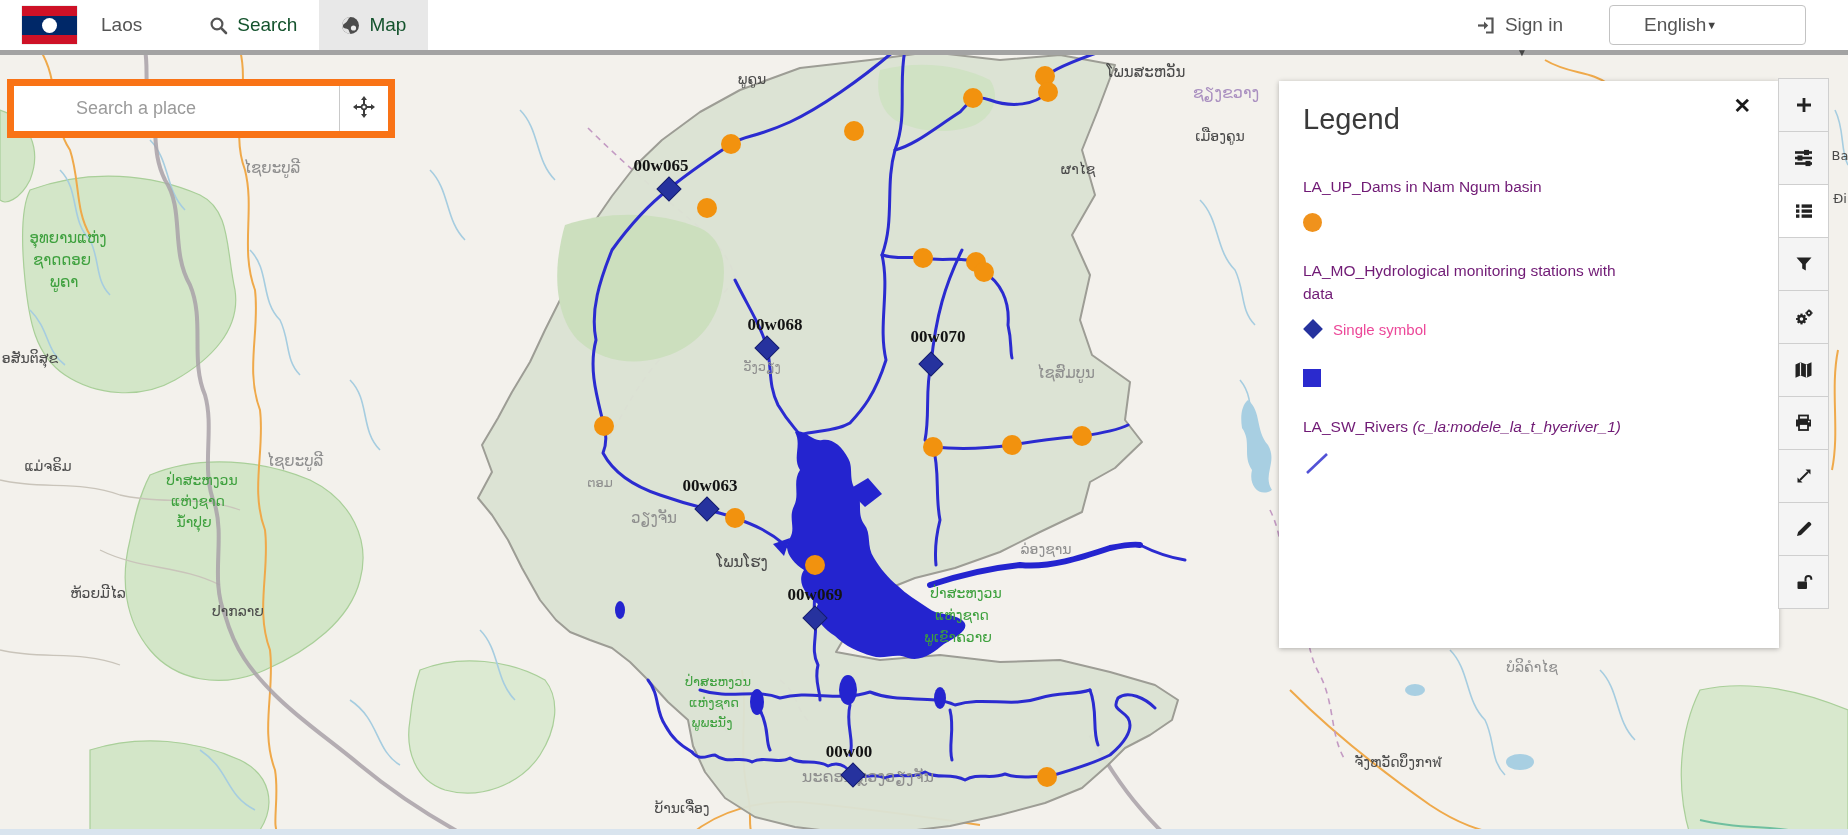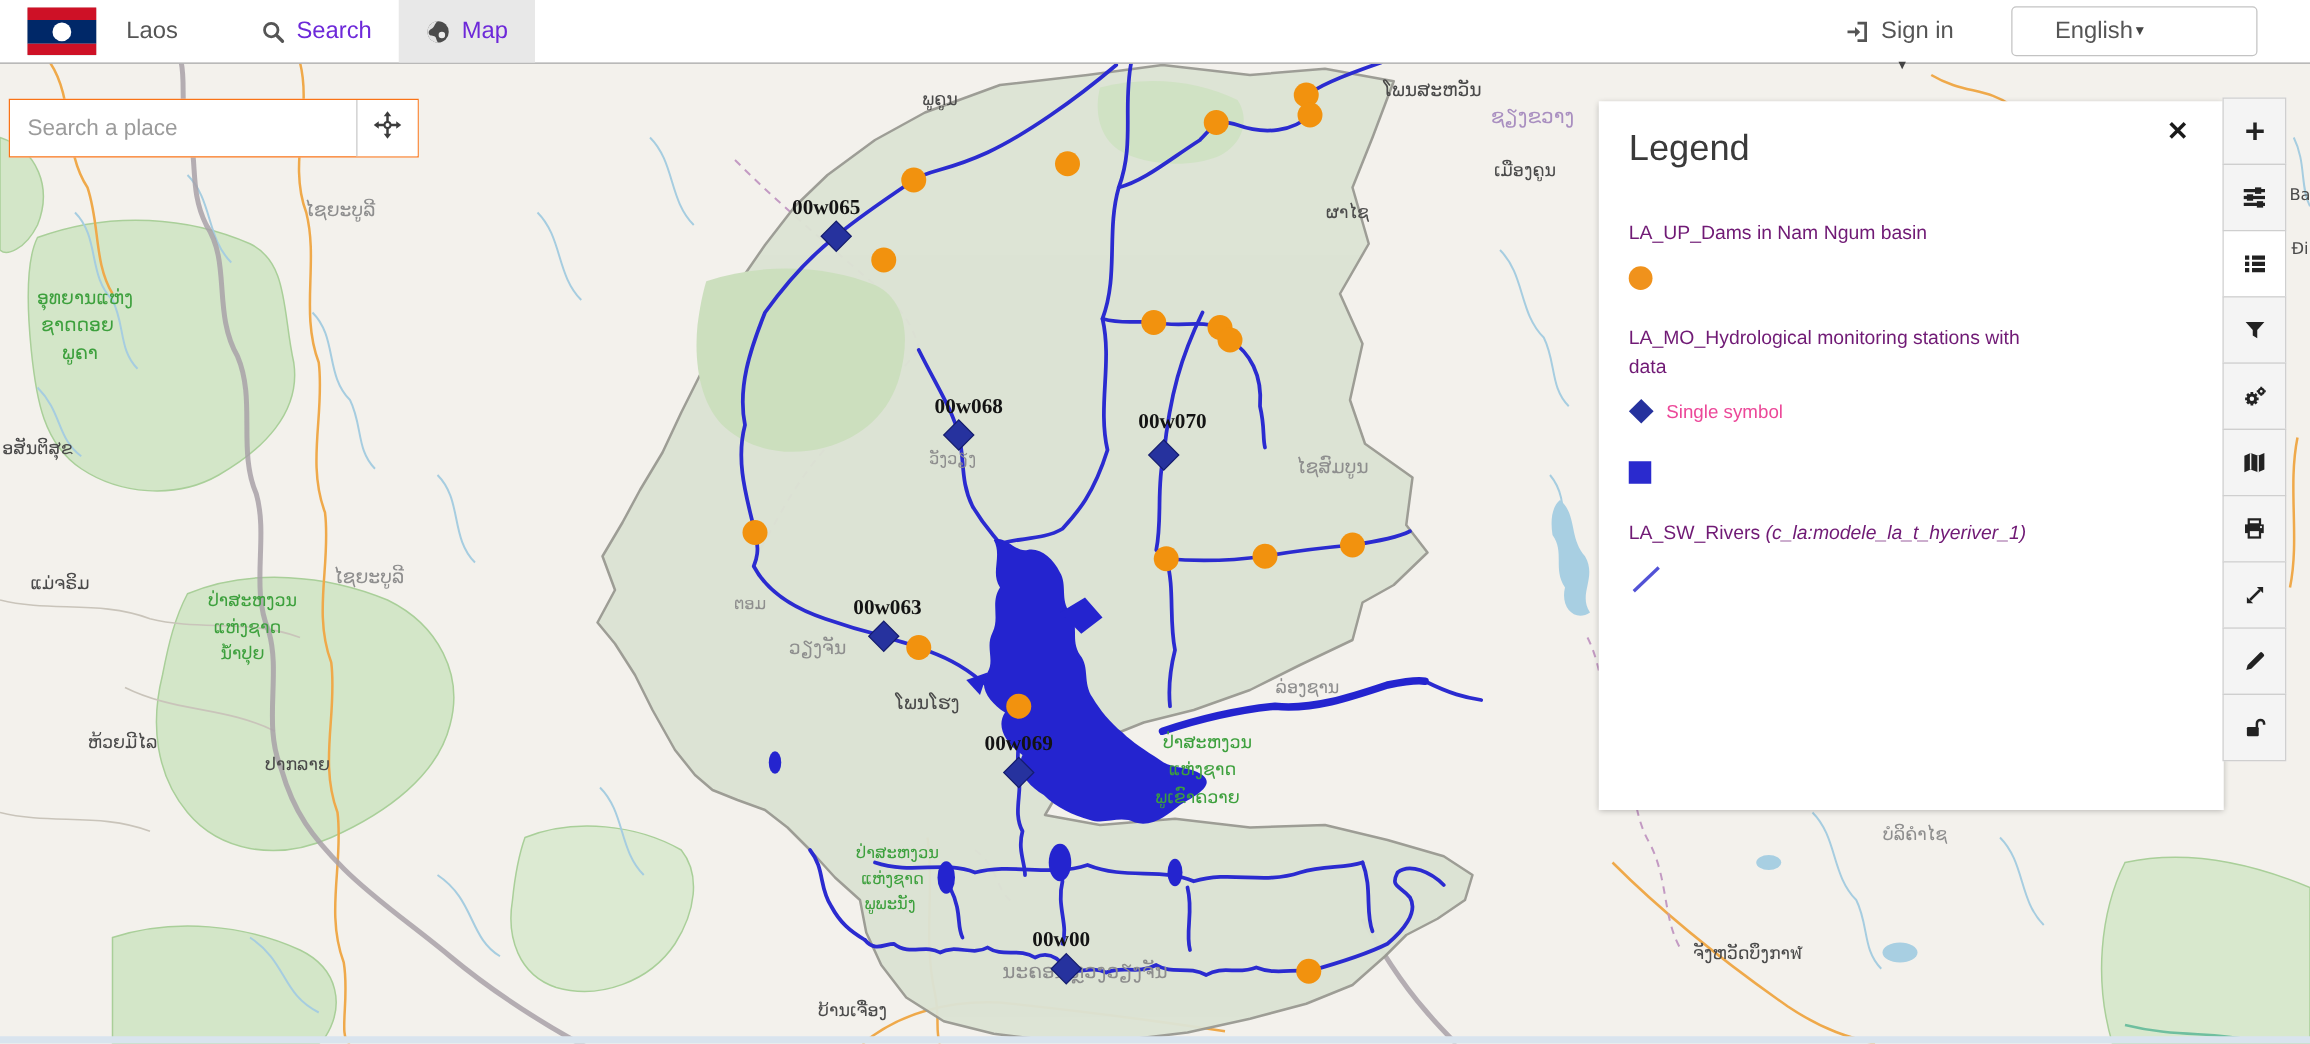--- a/index.html
+++ b/index.html
@@ -1,45 +1,45 @@
 <!DOCTYPE html>
 <html><head>
 <meta charset="utf-8">
 <style>
   html,body{margin:0;padding:0;}
   body{width:1848px;height:835px;overflow:hidden;font-family:"Liberation Sans",sans-serif;background:#f3f1ec;}
   .app{position:relative;width:1848px;height:835px;}
 
   
-  .navbar{position:absolute;top:0;left:0;width:100%;height:50px;background:#fff;border-bottom:1px solid #a3a3a3;z-index:50;display:flex;align-items:center;}
+  .navbar{position:absolute;top:0;left:0;width:100%;height:50px;background:#fff;border-bottom:5px solid #a3a3a3;z-index:50;display:flex;align-items:center;}
   .nav-left{display:flex;align-items:center;height:100%;}
   .flag{width:55px;height:38px;margin-left:22px;position:relative;flex:0 0 auto;box-shadow:0 0 1px rgba(0,0,0,.4);}
   .flag .stripe-red-top{position:absolute;top:0;left:0;width:100%;height:25%;background:#ce1126;}
   .flag .stripe-blue{position:absolute;top:25%;left:0;width:100%;height:50%;background:#002868;}
   .flag .stripe-red-bot{position:absolute;bottom:0;left:0;width:100%;height:25%;background:#ce1126;}
   .flag .circle{position:absolute;top:50%;left:50%;width:15px;height:15px;margin:-7.5px 0 0 -7.5px;background:#fff;border-radius:50%;}
   .brand{font-size:19px;color:#555;margin-left:24px;}
-  .nav-tab{display:flex;align-items:center;gap:9px;height:50px;padding:0 22px;font-size:19px;color:#6d28d9;cursor:pointer;}
+  .nav-tab{display:flex;align-items:center;gap:9px;height:50px;padding:0 22px;font-size:19px;color:#14532d;cursor:pointer;}
   .nav-tab.search{margin-left:45px;}
   .nav-tab.active{background:#e8e8e8;}
   .nav-right{margin-left:auto;display:flex;align-items:center;height:100%;}
   .signin{display:flex;align-items:center;gap:9px;font-size:19px;color:#555;position:relative;cursor:pointer;padding-right:8px;}
   .signin .caret-under{position:absolute;left:40px;top:33px;font-size:10px;color:#444;}
   .lang-select{width:147px;height:38px;border:1px solid #c3c3c3;border-radius:4px;background:#fff;display:flex;align-items:center;justify-content:flex-start;margin:0 42px 0 38px;padding:0 14px 0 34px;font-size:19px;color:#555;cursor:pointer;}
   .lang-select .caret{font-size:11px;color:#444;}
   .nav-icon{display:inline-flex;}
 
   
   .map-wrap{position:absolute;top:50px;left:0;width:1848px;height:785px;}
   .map-wrap svg{display:block;}
   text.maplabel{font-family:"DejaVu Sans","Liberation Sans",sans-serif;}
   text.station-label{font-family:"Liberation Serif",serif;font-weight:700;fill:#131313;}
 
   
-  .searchbox{position:absolute;left:7px;top:79px;width:326px;height:45px;background:#fff;border:1px solid #f97316;display:flex;z-index:20;}
+  .searchbox{position:absolute;left:7px;top:79px;width:326px;height:45px;background:#fff;border:7px solid #f97316;display:flex;z-index:20;padding-left:48px;}
   .searchbox input{flex:1;border:none;outline:none;font-size:18px;padding:0 14px;color:#333;font-family:"Liberation Sans",sans-serif;background:transparent;}
   .searchbox input::placeholder{color:#9b9b9b;}
   .locate-btn{width:48px;border-left:1px solid #c9c9c9;display:flex;align-items:center;justify-content:center;cursor:pointer;background:#fff;}
 
   
   .legend{position:absolute;left:1279px;top:81px;width:500px;height:567px;background:#fff;box-shadow:0 1px 5px rgba(0,0,0,.28);z-index:30;padding:16px 24px;box-sizing:border-box;}
   .legend-title{font-size:29px;color:#3a3a3a;font-weight:400;margin:6px 0 0 0;}
   .legend-close{position:absolute;right:28px;top:14px;font-size:21px;font-weight:700;color:#1a1a1a;cursor:pointer;line-height:1;}
   .legend-items{margin-top:40px;}
   .legend-item{margin-bottom:27px;}

